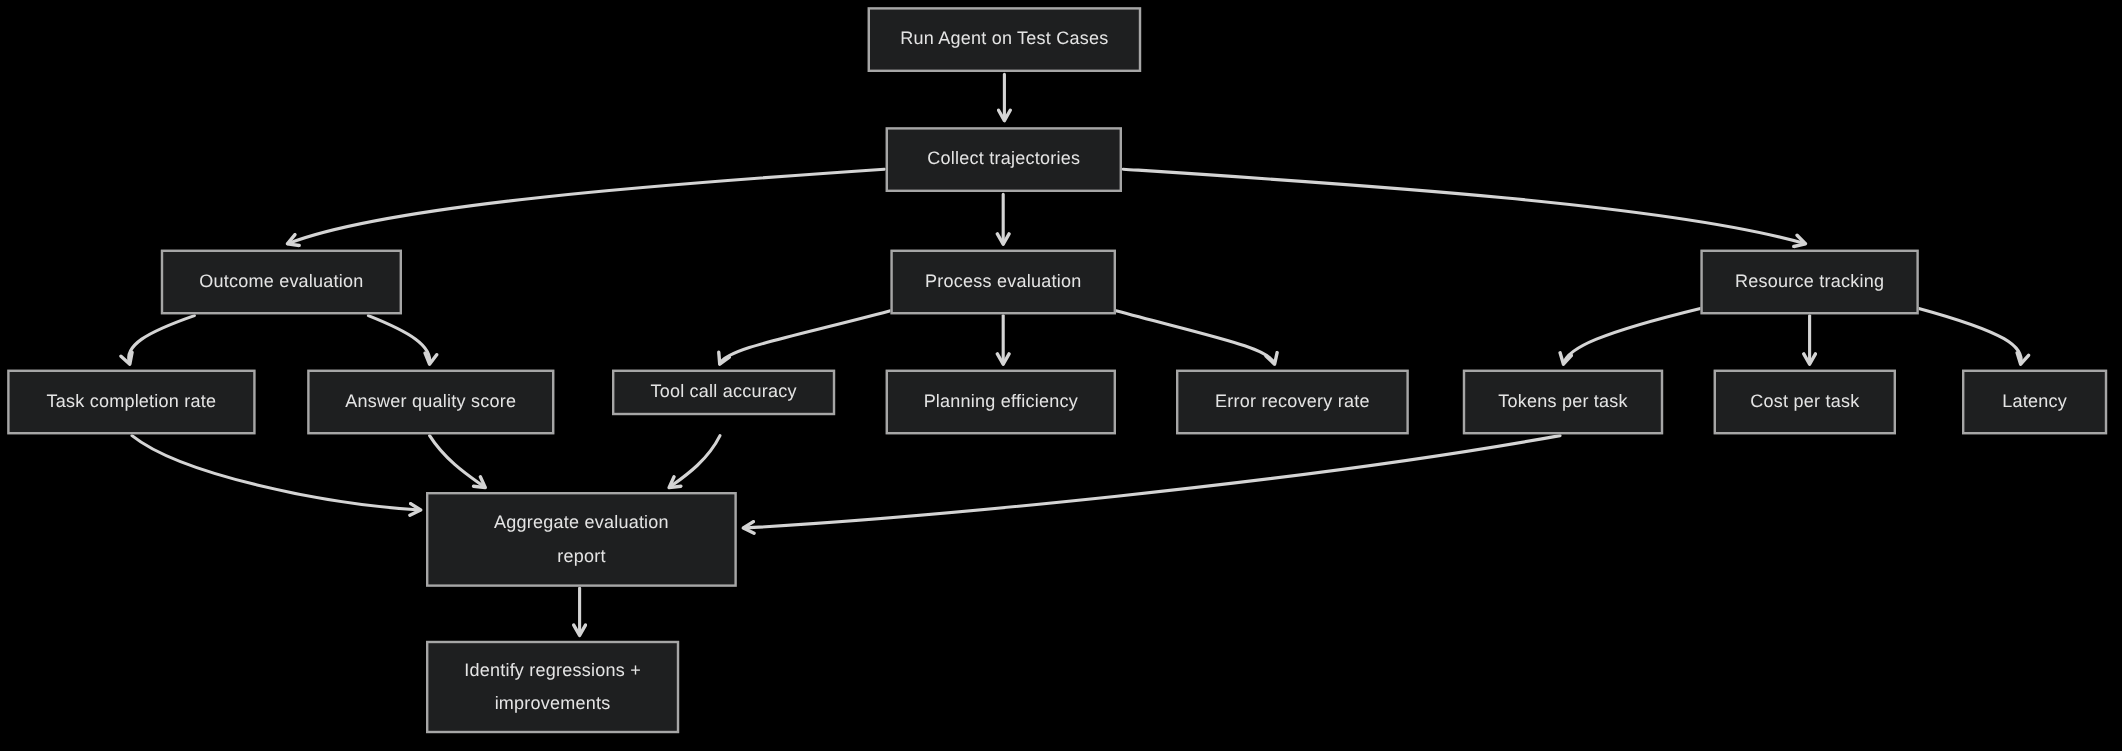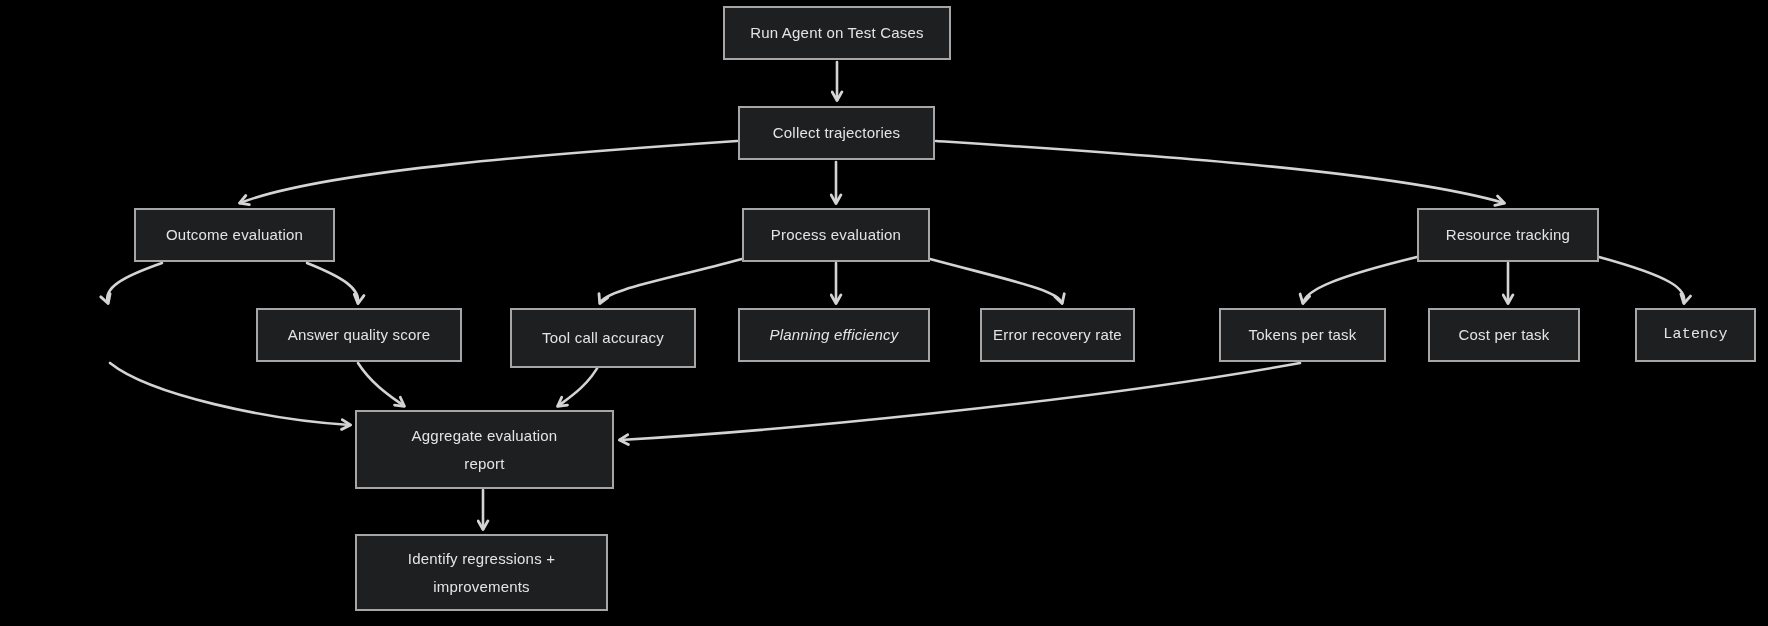--- a/index.html
+++ b/index.html
@@ -50,28 +50,28 @@
     max-width: 190px;
   }
   
   .n-run       { left: 723px;  top: 6px;   width: 228px; height: 54px; }
   .n-collect   { left: 738px;  top: 106px; width: 197px; height: 54px; }
   .n-outcome   { left: 134px;  top: 208px; width: 201px; height: 54px; }
   .n-process   { left: 742px;  top: 208px; width: 188px; height: 54px; justify-content: center; }
   .n-resource  { left: 1417px; top: 208px; width: 182px; height: 54px; }
   .n-task      { left: 6px;    top: 308px; width: 207px; height: 54px; }
   .n-answer    { left: 256px;  top: 308px; width: 206px; height: 54px; text-align: center; }
-  .n-tool      { left: 510px;  top: 308px; width: 186px; height: 60px; }
-  .n-planning  { left: 738px;  top: 308px; width: 192px; height: 54px; font-style: italic; }
-  .n-error     { left: 980px;  top: 308px; width: 155px; height: 54px; }
+  .n-tool      { left: 510px;  top: 308px; width: 186px; height: 38px; }
+  .n-planning  { left: 738px;  top: 308px; width: 192px; height: 54px; }
+  .n-error     { left: 980px;  top: 308px; width: 194px; height: 54px; }
   .n-tokens    { left: 1219px; top: 308px; width: 167px; height: 54px; }
   .n-cost      { left: 1428px; top: 308px; width: 152px; height: 54px; }
-  .n-latency   { left: 1635px; top: 308px; width: 121px; height: 54px; font-family: Liberation Mono, monospace; }
+  .n-latency   { left: 1635px; top: 308px; width: 121px; height: 54px; }
   .n-aggregate { left: 355px;  top: 410px; width: 259px; height: 79px; }
-  .n-identify  { left: 355px;  top: 534px; width: 253px; height: 77px; }
+  .n-identify  { left: 355px;  top: 534px; width: 211px; height: 77px; }
 </style>
 </head>
 <body>
 
 <div class="canvas">
 
   <svg class="edges" width="1768" height="626" viewBox="0 0 1768 626">
     <defs>
       <marker id="arrow" viewBox="0 0 12 12" refX="9" refY="6" markerWidth="13" markerHeight="13" markerUnits="userSpaceOnUse" orient="auto">
         <path d="M1.5,1.5 L9.5,6 L1.5,10.5" fill="none" stroke="#d4d4d4" stroke-width="2.6" stroke-linecap="round" stroke-linejoin="round"></path>
@@ -104,20 +104,23 @@
   </div>
   <div class="node n-collect">
     <span class="label">Collect trajectories</span>
   </div>
   <div class="node n-process">
     <span class="label">Process evaluation</span>
   </div>
   <div class="node n-resource">
     <span class="label">Resource tracking</span>
   </div>
+  <div class="node n-task">
+    <span class="label">Task completion rate</span>
+  </div>
   <div class="node n-answer">
     <span class="label">Answer quality score</span>
   </div>
   <div class="node n-tool">
     <span class="label">Tool call accuracy</span>
   </div>
   <div class="node n-planning">
     <span class="label">Planning efficiency</span>
   </div>
   <div class="node n-error">

